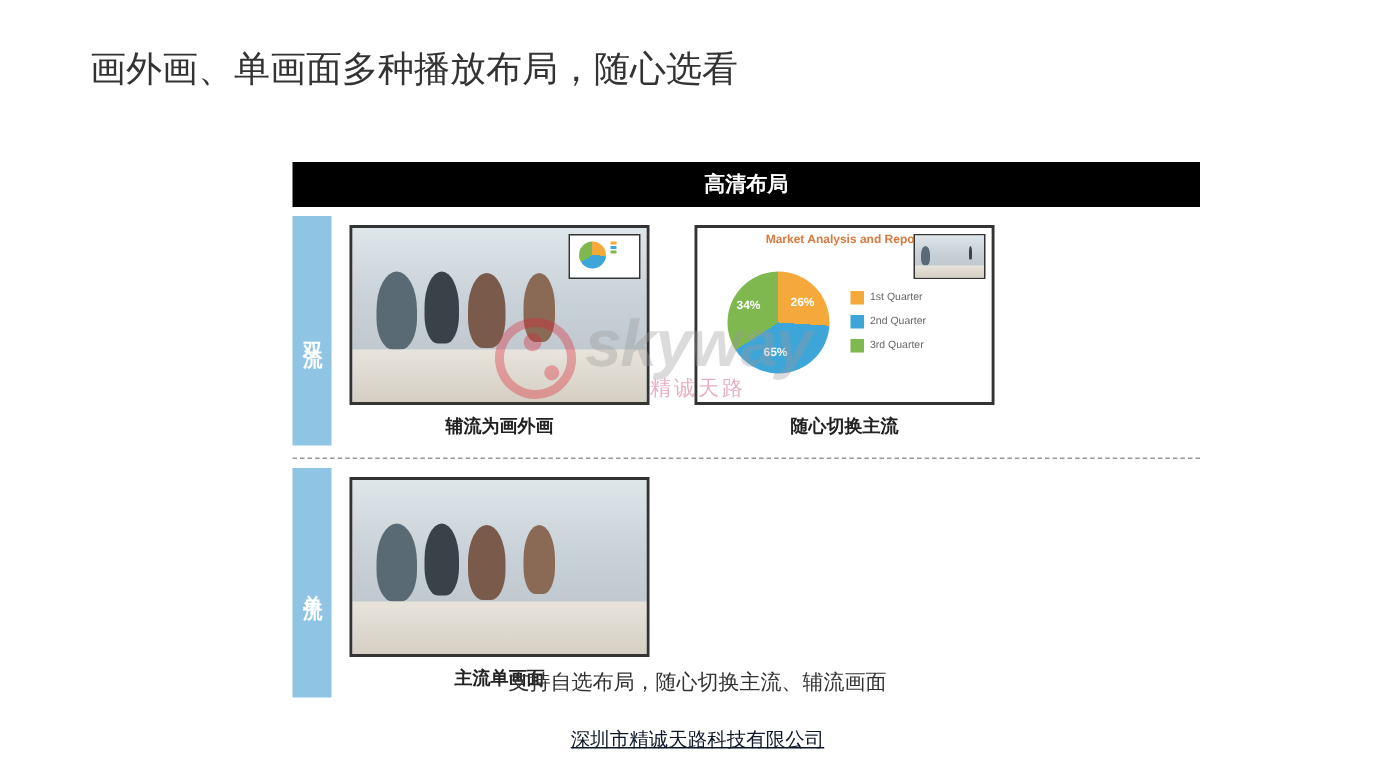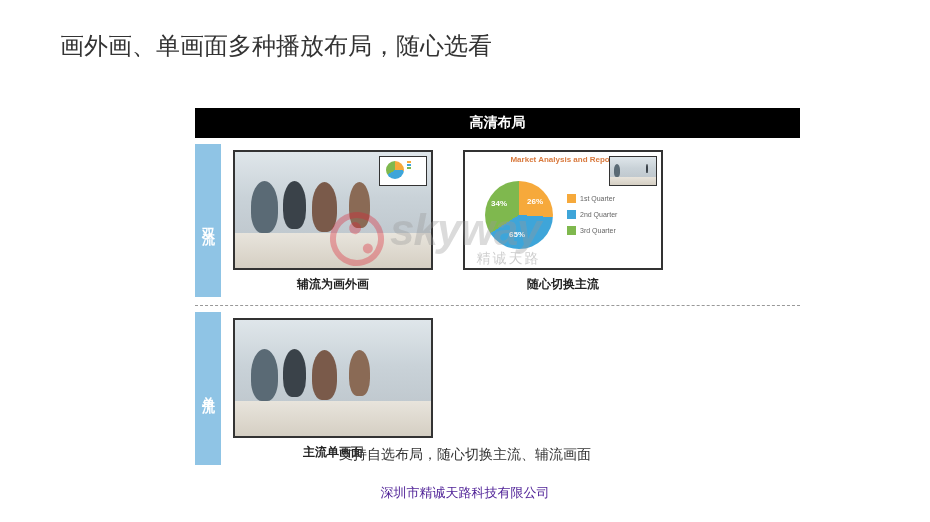--- a/index.html
+++ b/index.html
@@ -220,33 +220,34 @@
   .wm-brand {
     font-size: 44px;
     font-weight: bold;
     font-style: italic;
     color: #999;
     letter-spacing: -1px;
     line-height: 0.9;
   }
   .wm-sub {
     font-size: 14px;
-    color: #737373;
-    text-align: right;
+    color: #be185d;
+    text-align: center;
     letter-spacing: 2px;
   }
   .contact {
     position: absolute;
     bottom: 20px;
     left: 0;
     width: 100%;
     text-align: center;
     font-size: 13px;
-    color: #4c1d95;
+    color: #0f172a;
     line-height: 1.4;
+    text-decoration: underline;
   }
 </style>
 </head>
 <body>
 
 <div class="title">画外画、单画面多种播放布局，随心选看</div>
 
 <div class="layout-container">
   <div class="header-bar">高清布局</div>
 

